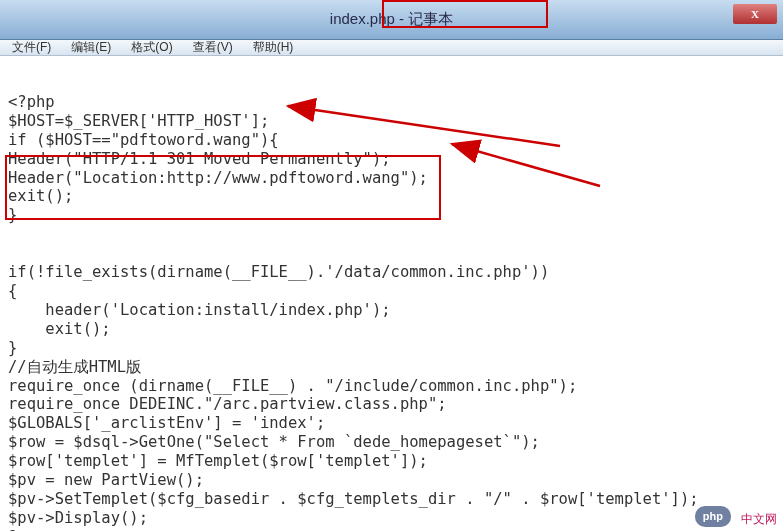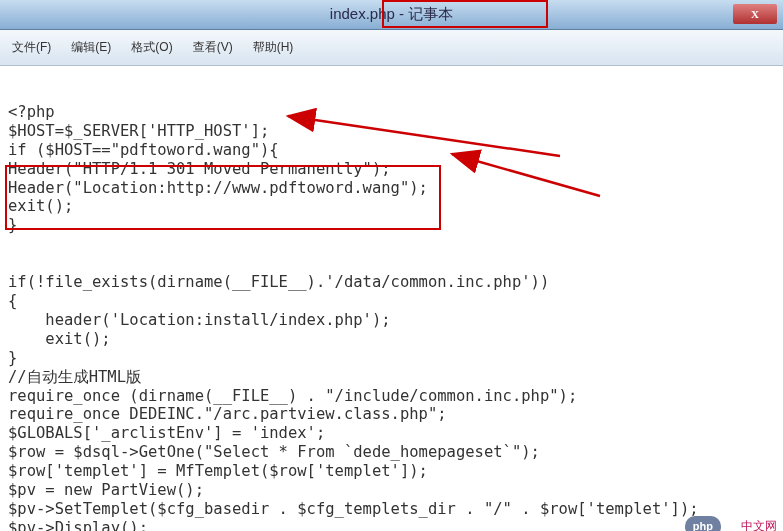--- a/index.html
+++ b/index.html
@@ -5,21 +5,21 @@
     * { margin: 0; padding: 0; box-sizing: border-box; }
     body {
       width: 783px;
       height: 531px;
       background: #f0f0f0;
       font-family: "SimSun", "宋体", serif;
       overflow: hidden;
       position: relative;
     }
     .titlebar {
-      height: 30px;
+      height: 40px;
       background: linear-gradient(#c7dcf0, #88aed4);
       display: flex;
       align-items: center;
       position: relative;
       border-bottom: 1px solid #5a7fa0;
       text-decoration: underline;
     }
     .title-text {
       position: absolute;
       left: 50%;
@@ -37,21 +37,21 @@
       background: linear-gradient(#e08080, #b03030);
       border-radius: 2px;
       display: flex;
       align-items: center;
       justify-content: center;
       color: white;
       font-size: 11px;
       font-weight: bold;
     }
     .menubar {
-      height: 36px;
+      height: 16px;
       background: linear-gradient(#f4f8fc, #d8e4f0);
       display: flex;
       align-items: center;
       padding: 0 6px;
       gap: 8px;
       border-bottom: 1px solid #b0c0d0;
       font-family: "Microsoft YaHei", sans-serif;
       font-size: 12px;
       color: #333;
     }
@@ -80,22 +80,22 @@
       border: 2.5px solid #c00;
       left: 5px; top: 99px;
       width: 436px; height: 65px;
       pointer-events: none;
     }
     .watermark {
       position: absolute;
       right: 6px;
       bottom: 6px;
       display: flex;
-      align-items: center;
-      gap: 20px;
+      align-items: flex-end;
+      gap: 10px;
       font-family: Arial, sans-serif;
     }
     .wm-badge {
       background: #7080a0;
       color: white;
       font-size: 11px;
       font-weight: bold;
       padding: 4px 8px;
       border-radius: 10px;
     }

